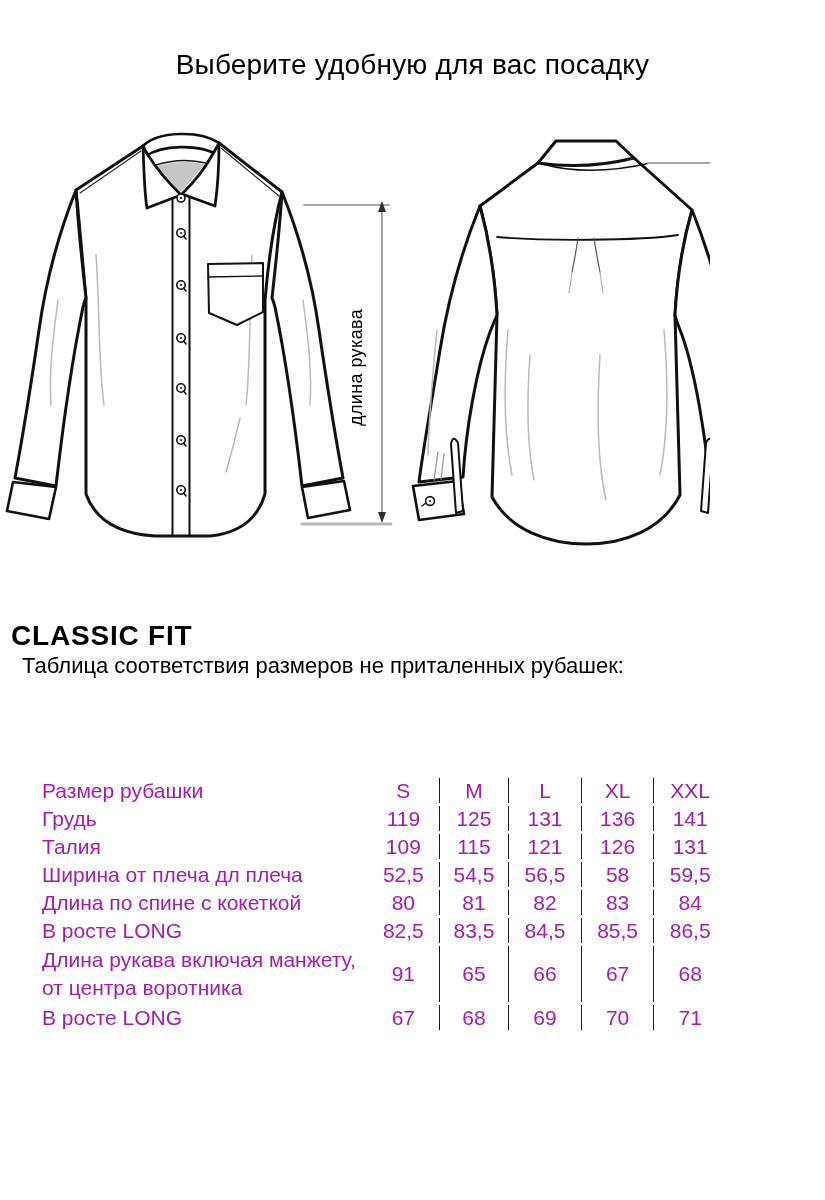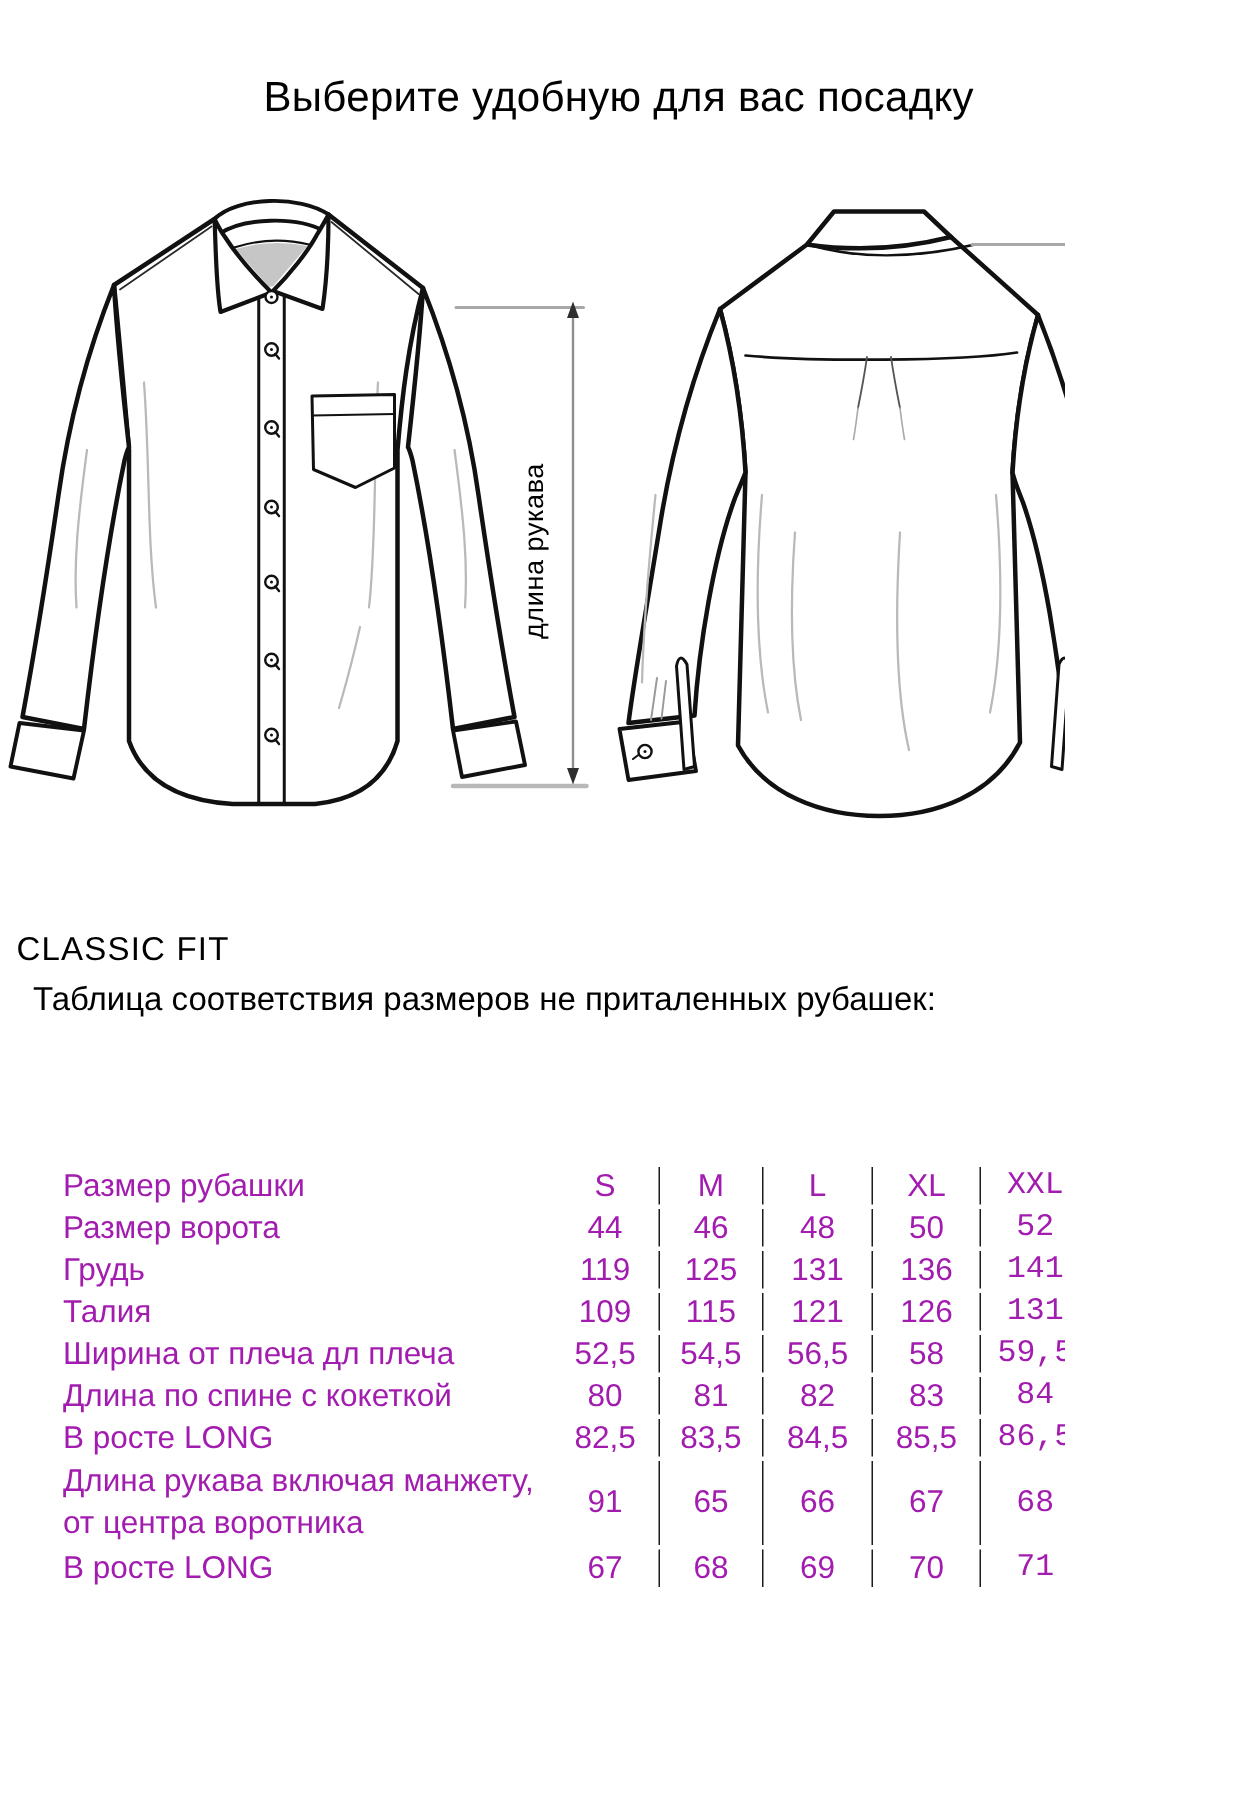--- a/index.html
+++ b/index.html
@@ -5,34 +5,34 @@
   html,body{margin:0;padding:0;background:#fff;}
   .page{position:relative;width:710px;height:1200px;background:#ffffff;overflow:hidden;
         font-family:"Liberation Sans","DejaVu Sans",sans-serif;color:#111;}
   .title{position:absolute;top:49px;left:0;width:825px;text-align:center;
          font-size:28px;letter-spacing:.2px;color:#000;}
   .illustration{position:absolute;top:0;left:0;}
   .vlabel{position:absolute;writing-mode:vertical-rl;transform:rotate(180deg);
           font-size:18px;color:#000;text-align:center;letter-spacing:.4px;}
   .vlabel.front{left:346px;top:304px;width:26px;height:126px;}
   .vlabel.back{left:766px;top:300px;width:26px;height:126px;}
-  .heading{position:absolute;left:11px;top:620px;font-size:22px;font-weight:400;
+  .heading{position:absolute;left:11px;top:620px;font-size:28px;font-weight:700;
            letter-spacing:.8px;color:#000;}
   .subtitle{position:absolute;left:10px;top:653px;font-size:22px;color:#000;margin-left:12px;}
   .table{position:absolute;left:42px;top:778px;width:684px;font-size:21px;color:#a21caf;}
   .t-row{display:flex;align-items:center;min-height:25px;margin-bottom:3px;}
   .t-row.tall{min-height:56px;align-items:flex-end;}
   .t-label{width:328px;line-height:25px;white-space:pre-line;}
   .tall .t-label{line-height:28px;}
   .t-val{align-self:stretch;display:flex;align-items:center;justify-content:center;}
   .t-val:nth-child(2){width:71px;}
   .t-val:nth-child(3){width:69px;border-left:1.6px solid #1c1c1c;}
   .t-val:nth-child(4){width:72px;border-left:1.6px solid #1c1c1c;}
   .t-val:nth-child(5){width:72px;border-left:1.6px solid #1c1c1c;}
-  .t-val:nth-child(6){width:72px;border-left:1.6px solid #1c1c1c;font-family:Liberation Mono, monospace;}
+  .t-val:nth-child(6){width:72px;border-left:1.6px solid #1c1c1c;}
 </style>
 </head>
 <body>
 
 <div class="page">
 
   <div class="title">Выберите удобную для вас посадку</div>
 
   <svg class="illustration" width="825" height="600" viewBox="0 0 825 600" fill="none" stroke-linecap="round" stroke-linejoin="round">
 
@@ -172,28 +172,20 @@
   <div class="table" id="size-table">
       <div class="t-row">
         <div class="t-label">Размер рубашки</div>
         <div class="t-val">S</div>
         <div class="t-val">M</div>
         <div class="t-val">L</div>
         <div class="t-val">XL</div>
         <div class="t-val">XXL</div>
       </div>
       <div class="t-row">
-        <div class="t-label">Размер ворота</div>
-        <div class="t-val">44</div>
-        <div class="t-val">46</div>
-        <div class="t-val">48</div>
-        <div class="t-val">50</div>
-        <div class="t-val">52</div>
-      </div>
-      <div class="t-row">
         <div class="t-label">Грудь</div>
         <div class="t-val">119</div>
         <div class="t-val">125</div>
         <div class="t-val">131</div>
         <div class="t-val">136</div>
         <div class="t-val">141</div>
       </div>
       <div class="t-row">
         <div class="t-label">Талия</div>
         <div class="t-val">109</div>

